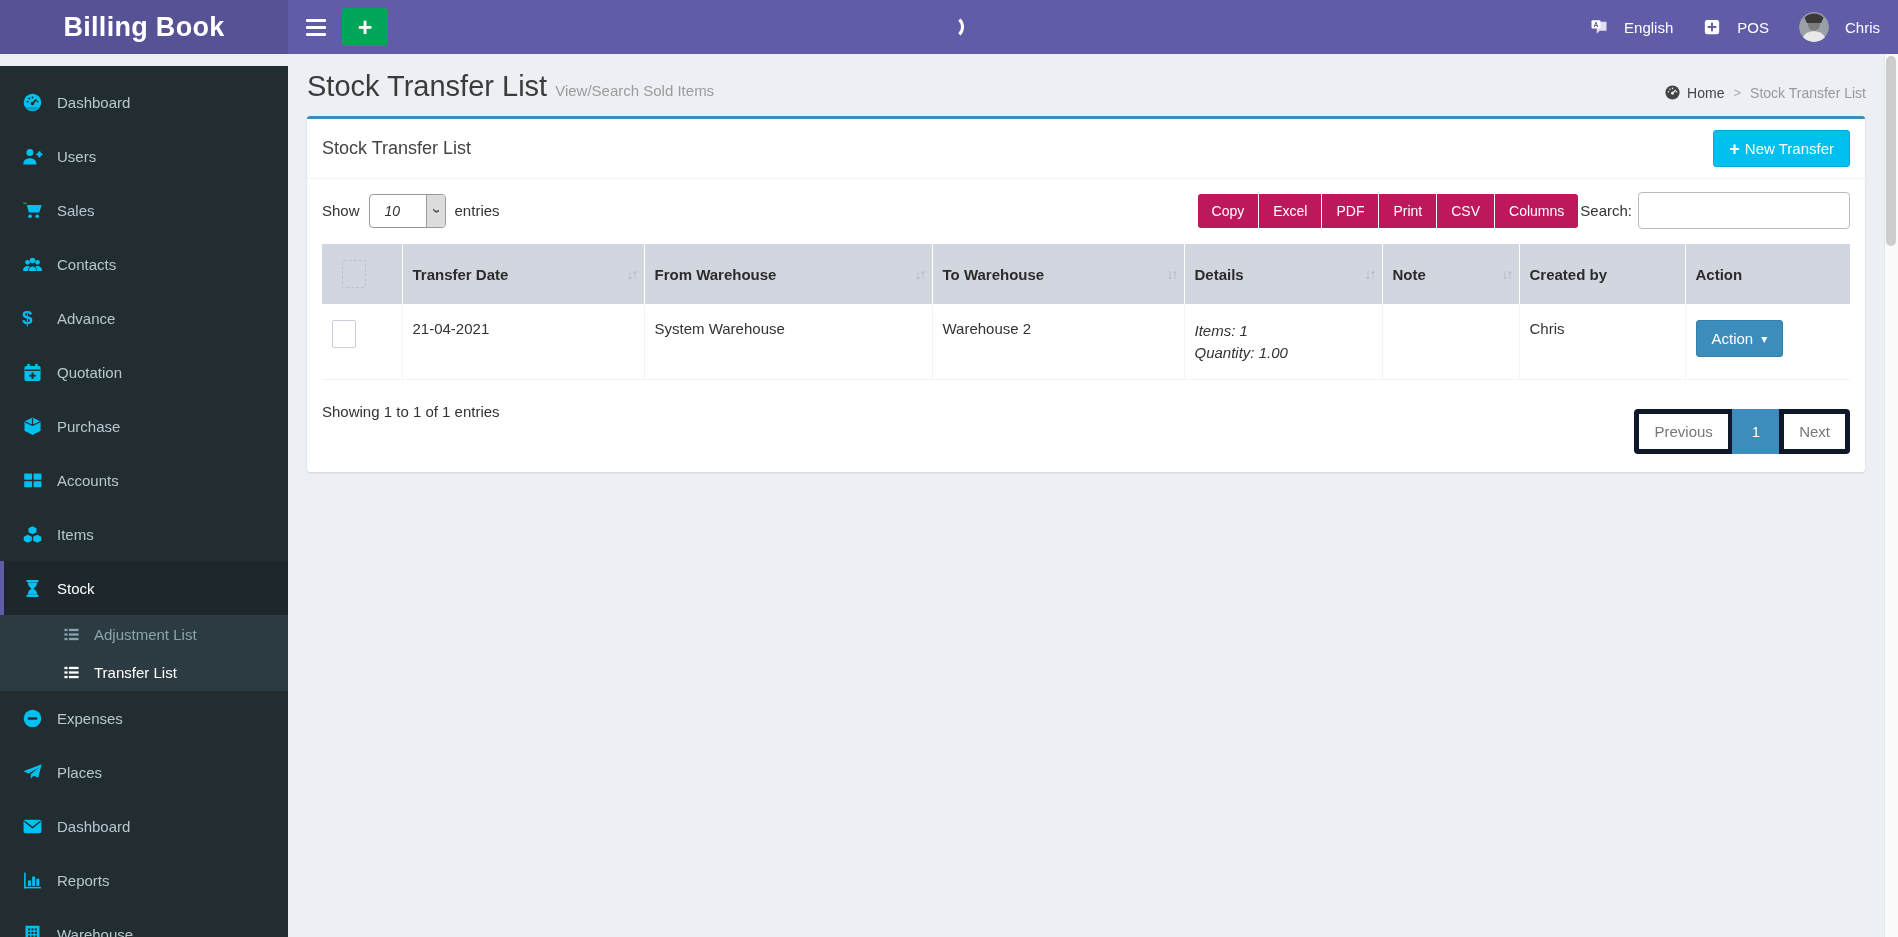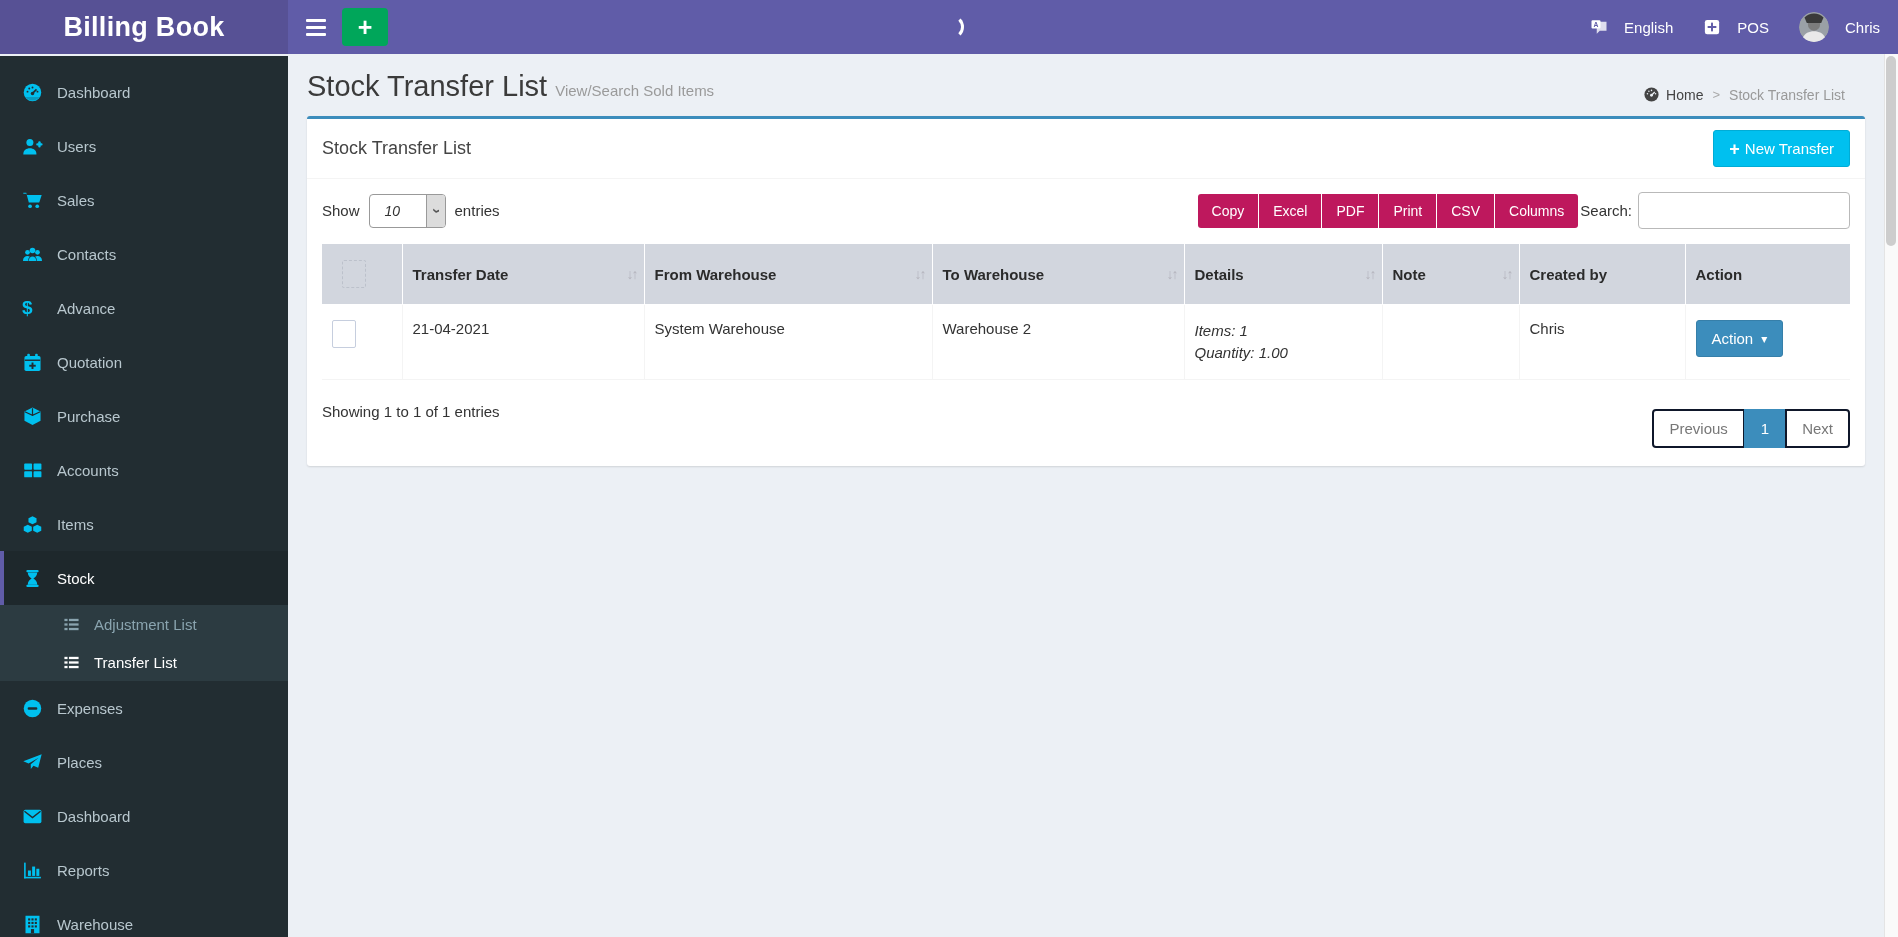--- a/index.html
+++ b/index.html
@@ -19,40 +19,40 @@
   .add-btn { width:46px; height:38px; background:#00a65a; border-radius:4px; color:#fff; font-size:25px; font-weight:bold;
              display:flex; align-items:center; justify-content:center; margin-left:4px; cursor:pointer; }
   .spinner { position:absolute; left:652px; top:15px; width:24px; height:24px; border:3px solid transparent;
              border-right-color:#fff; border-radius:50%; animation:spin 1.1s linear infinite; }
   @keyframes spin { to { transform:rotate(360deg); } }
   .nav-right { margin-left:auto; display:flex; align-items:center; gap:30px; color:#fff; font-size:15px; padding-right:18px; }
   .nav-link { display:flex; align-items:center; gap:16px; cursor:pointer; height:58px; }
   .avatar { width:30px; height:30px; border-radius:50%; overflow:hidden; display:block; }
 
   
-  .sidebar { position:absolute; top:56px; left:0; width:320px; bottom:0; background:#222d32; overflow:hidden; }
+  .sidebar { position:absolute; top:66px; left:0; width:320px; bottom:0; background:#222d32; overflow:hidden; }
   .menu { padding-top:9px; }
   .menu-item { display:flex; align-items:center; padding:16px 16px 16px 18px; border-left:4px solid transparent;
                color:#b8c7ce; font-size:15px; cursor:pointer; }
   .mi-icon { width:24px; height:22px; margin-right:11px; color:#00c0ef; display:flex; align-items:center; font-size:19px; font-weight:bold; }
   .mi-label { flex:1; }
   .chev { color:#aebfc6; font-size:19px; line-height:10px; font-weight:bold; }
   .rot-down { display:inline-block; transform:rotate(-90deg); }
   .menu-item.active { background:#1e282c; border-left-color:#605ca8; color:#fff; }
   .submenu { background:#2c3b41;padding-left:36px; }
   .submenu-item { display:flex; align-items:center; padding:10px 15px 10px 27px; font-size:15px; color:#8aa4af; cursor:pointer; }
   .submenu-item .mi-icon { color:inherit; width:21px; height:18px; margin-right:10px; }
   .submenu-item.active { color:#fff; }
 
   
   .content { position:absolute; left:288px; top:54px; right:0; bottom:0; background:#ecf0f5; overflow:hidden; }
   .scroll-track { position:absolute; top:0; right:0; width:14px; bottom:0; background:#fafafa; border-left:1px solid #e4e4e4; }
   .scroll-thumb { position:absolute; top:2px; right:2px; width:10px; height:190px; background:#cdcdcd; border-radius:5px; }
 
-  .content-header { display:flex; align-items:flex-end; justify-content:space-between; padding:16px 53px 0 19px; }
+  .content-header { display:flex; align-items:flex-start; justify-content:space-between; padding:16px 32px 0 19px; }
   .ph-title { font-size:29px; font-weight:400; color:#3b3b3b; }
   .ph-sub { font-size:15px; color:#9a9a9a; margin-left:8px; }
   .breadcrumb { display:flex; align-items:center; gap:9px; font-size:14px; color:#444; margin-top:14px; }
   .breadcrumb .home { display:flex; align-items:center; gap:6px; cursor:pointer; color:#444; }
   .breadcrumb .sep { color:#a9a9a9; font-size:13px; }
   .breadcrumb .current { color:#999; }
 
   .box { margin:13px 33px 0 19px; background:#fff; border-top:3px solid #3c8dbc; border-radius:3px;
          box-shadow:0 1px 2px rgba(0,0,0,.12); }
   .box-header { display:flex; align-items:center; justify-content:space-between; padding:11px 15px; border-bottom:1px solid #f4f4f4; }
@@ -89,21 +89,21 @@
   .cb { width:24px; height:28px; border:1px solid #c6cede; background:#fff; border-radius:2px; cursor:pointer; }
   .cb.header-cb { border-style:dashed; background:transparent; border-color:#bcc1cb; margin:2px 0 2px 10px; }
   .details-cell { font-style:italic; line-height:1.45; }
   .btn-action { display:inline-flex; align-items:center; gap:8px; background:#3c8dbc; color:#fff; font-size:15px;
                 padding:9px 15px; border-radius:3px; cursor:pointer; border:1px solid #367fa9; font-family:inherit; }
   .caret { font-size:12px; }
 
   .table-footer { display:flex; justify-content:space-between; align-items:flex-start; margin-top:15px; }
   .info-text { font-size:15px; color:#333; margin-top:8px; }
   .pagination { display:flex; margin-top:14px; }
-  .page-btn { font-size:15px; padding:9px 15px; border:2px solid #0f172a; background:#fff; color:#777;
+  .page-btn { font-size:15px; padding:9px 15px; border:5px solid #0f172a; background:#fff; color:#777;
               margin-left:-1px; cursor:pointer; font-family:inherit; }
   .page-btn.first { border-radius:4px 0 0 4px; margin-left:0; }
   .page-btn.last  { border-radius:0 4px 4px 0; }
   .page-btn.active { background:#3c8dbc; border-color:#3c8dbc; color:#fff; }
 </style>
 </head>
 <body>
 
 <div class="navbar">
   <div class="logo">Billing Book</div>

